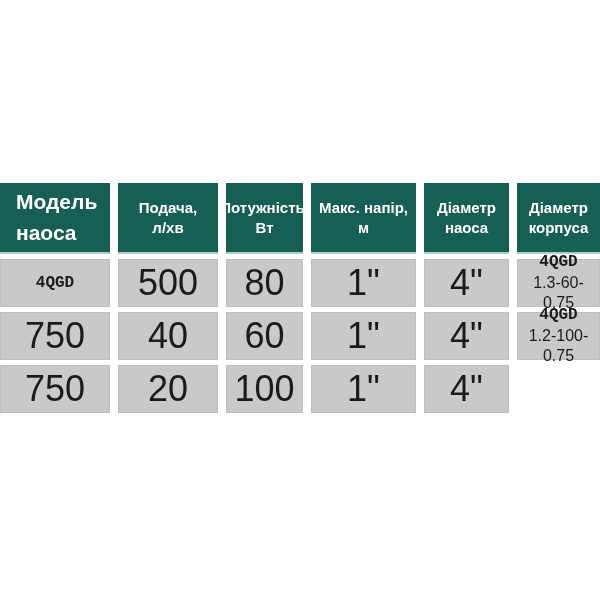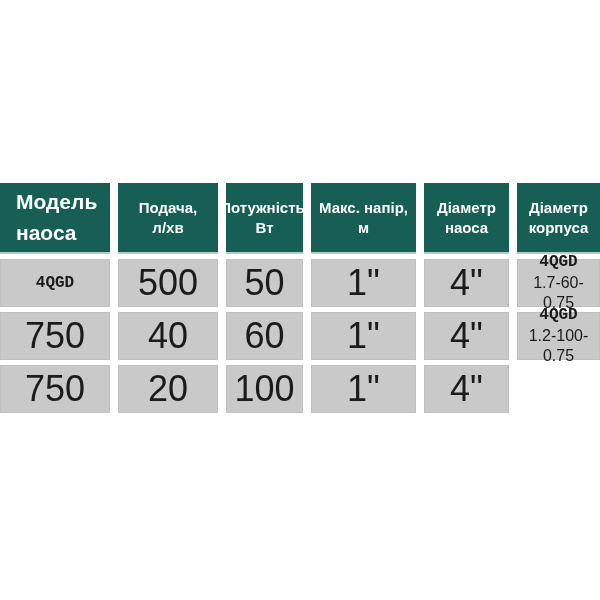--- a/index.html
+++ b/index.html
@@ -94,27 +94,27 @@
   </div>
   <div class="th">
     <span>Діаметр</span>
     <span>корпуса</span>
   </div>
 
   <div class="td model-cell">
     <span class="series">4QGD</span>
   </div>
   <div class="td">500</div>
-  <div class="td">50</div>
+  <div class="td">80</div>
   <div class="td">1"</div>
   <div class="td">4"</div>
 
   <div class="td model-cell">
     <span class="series">4QGD</span>
-    <span class="code">1.7-60-0.75</span>
+    <span class="code">1.3-60-0.75</span>
   </div>
   <div class="td">750</div>
   <div class="td">40</div>
   <div class="td">60</div>
   <div class="td">1"</div>
   <div class="td">4"</div>
 
   <div class="td model-cell">
     <span class="series">4QGD</span>
     <span class="code">1.2-100-0.75</span>

